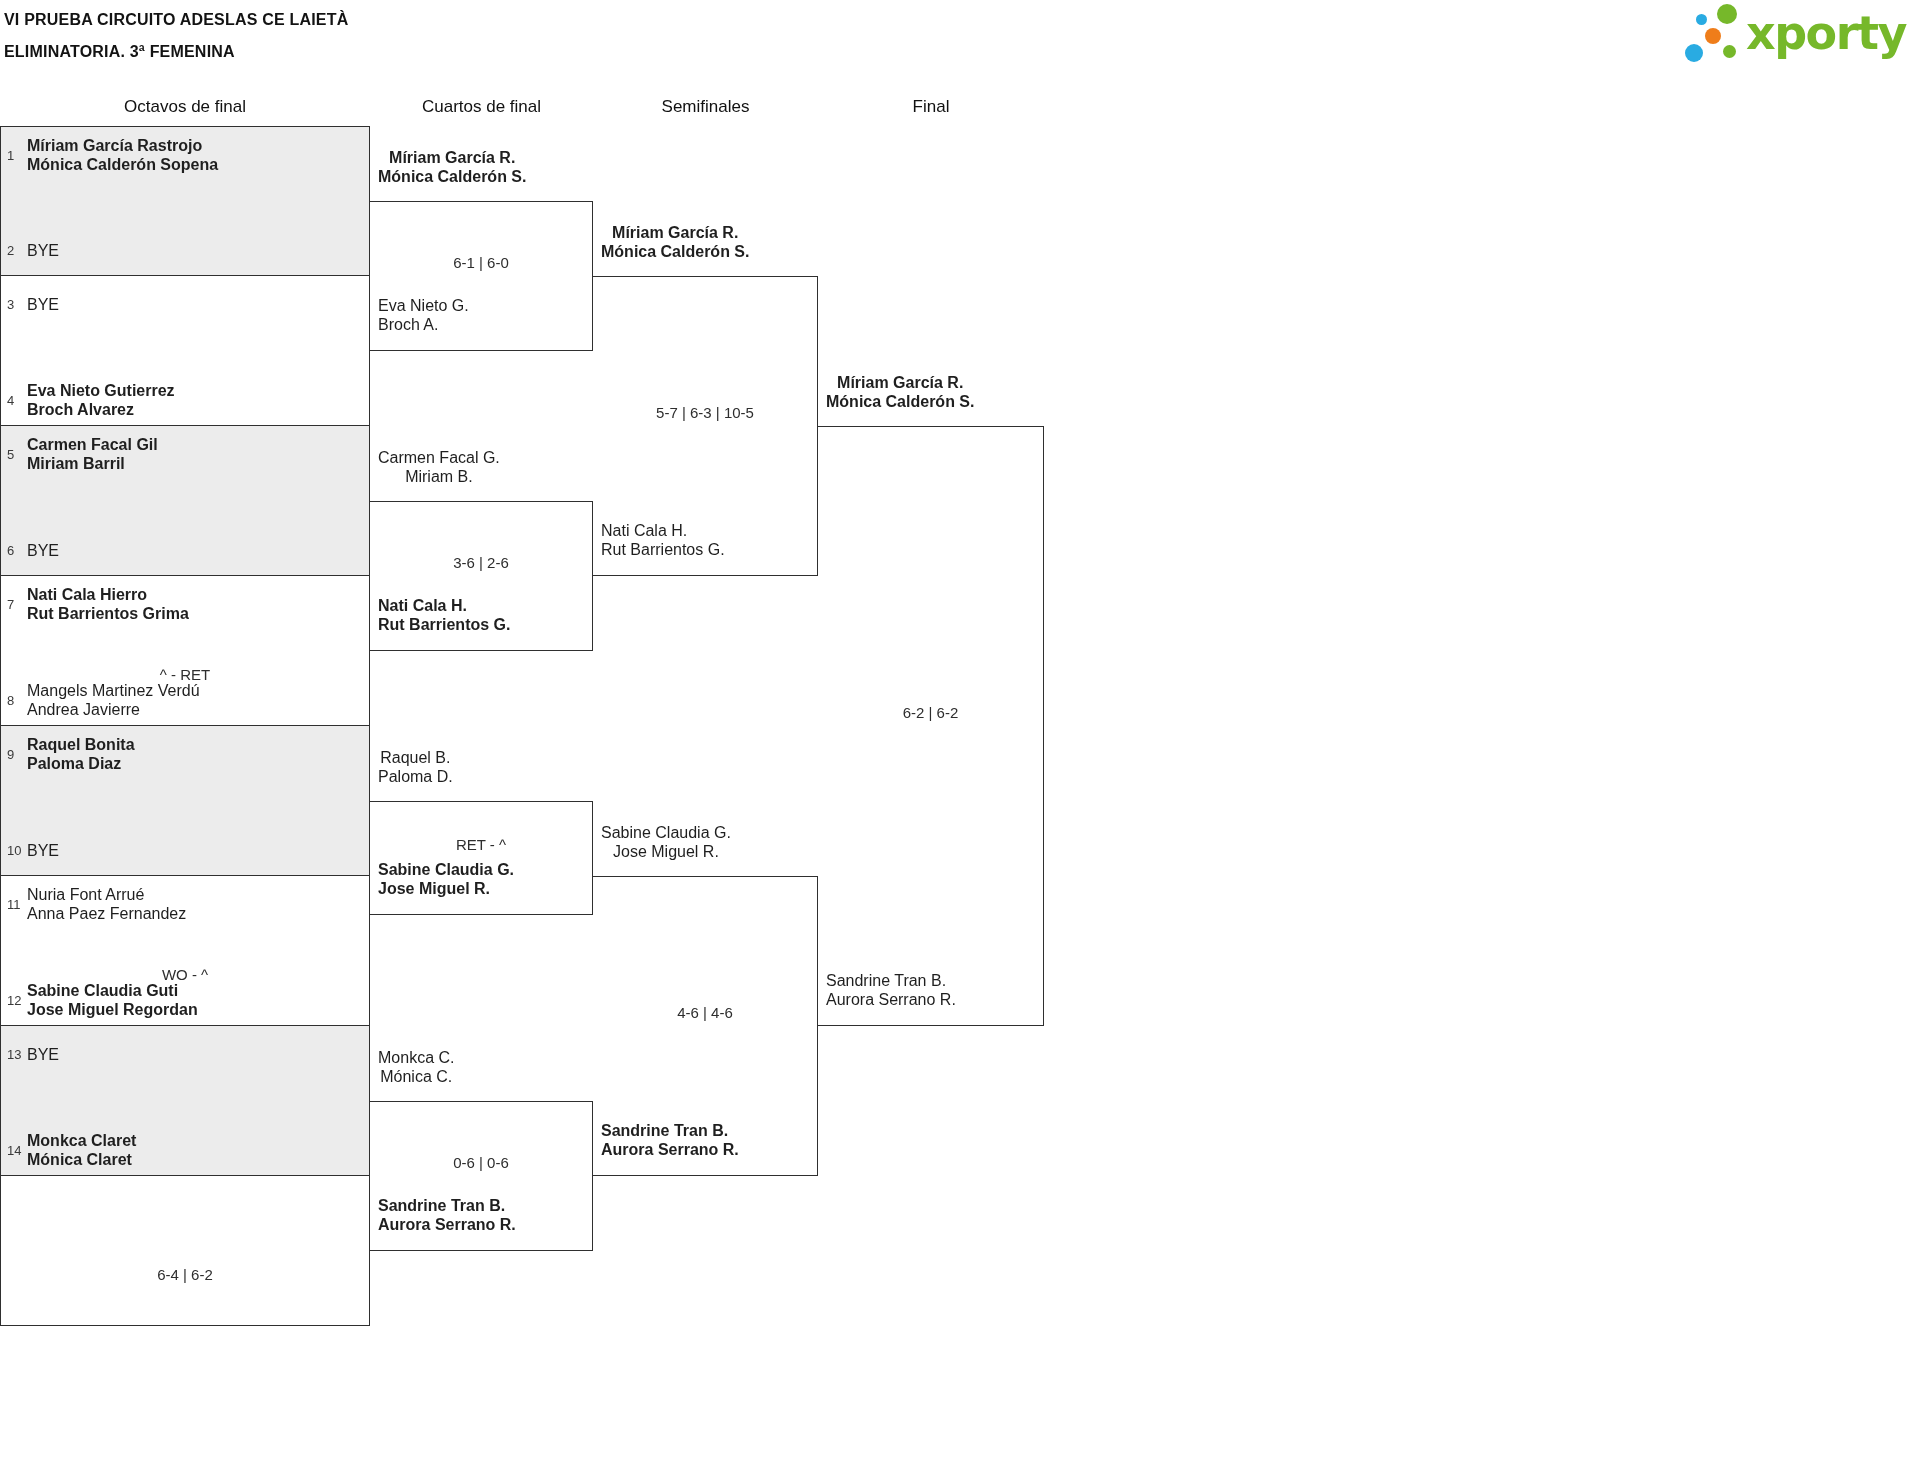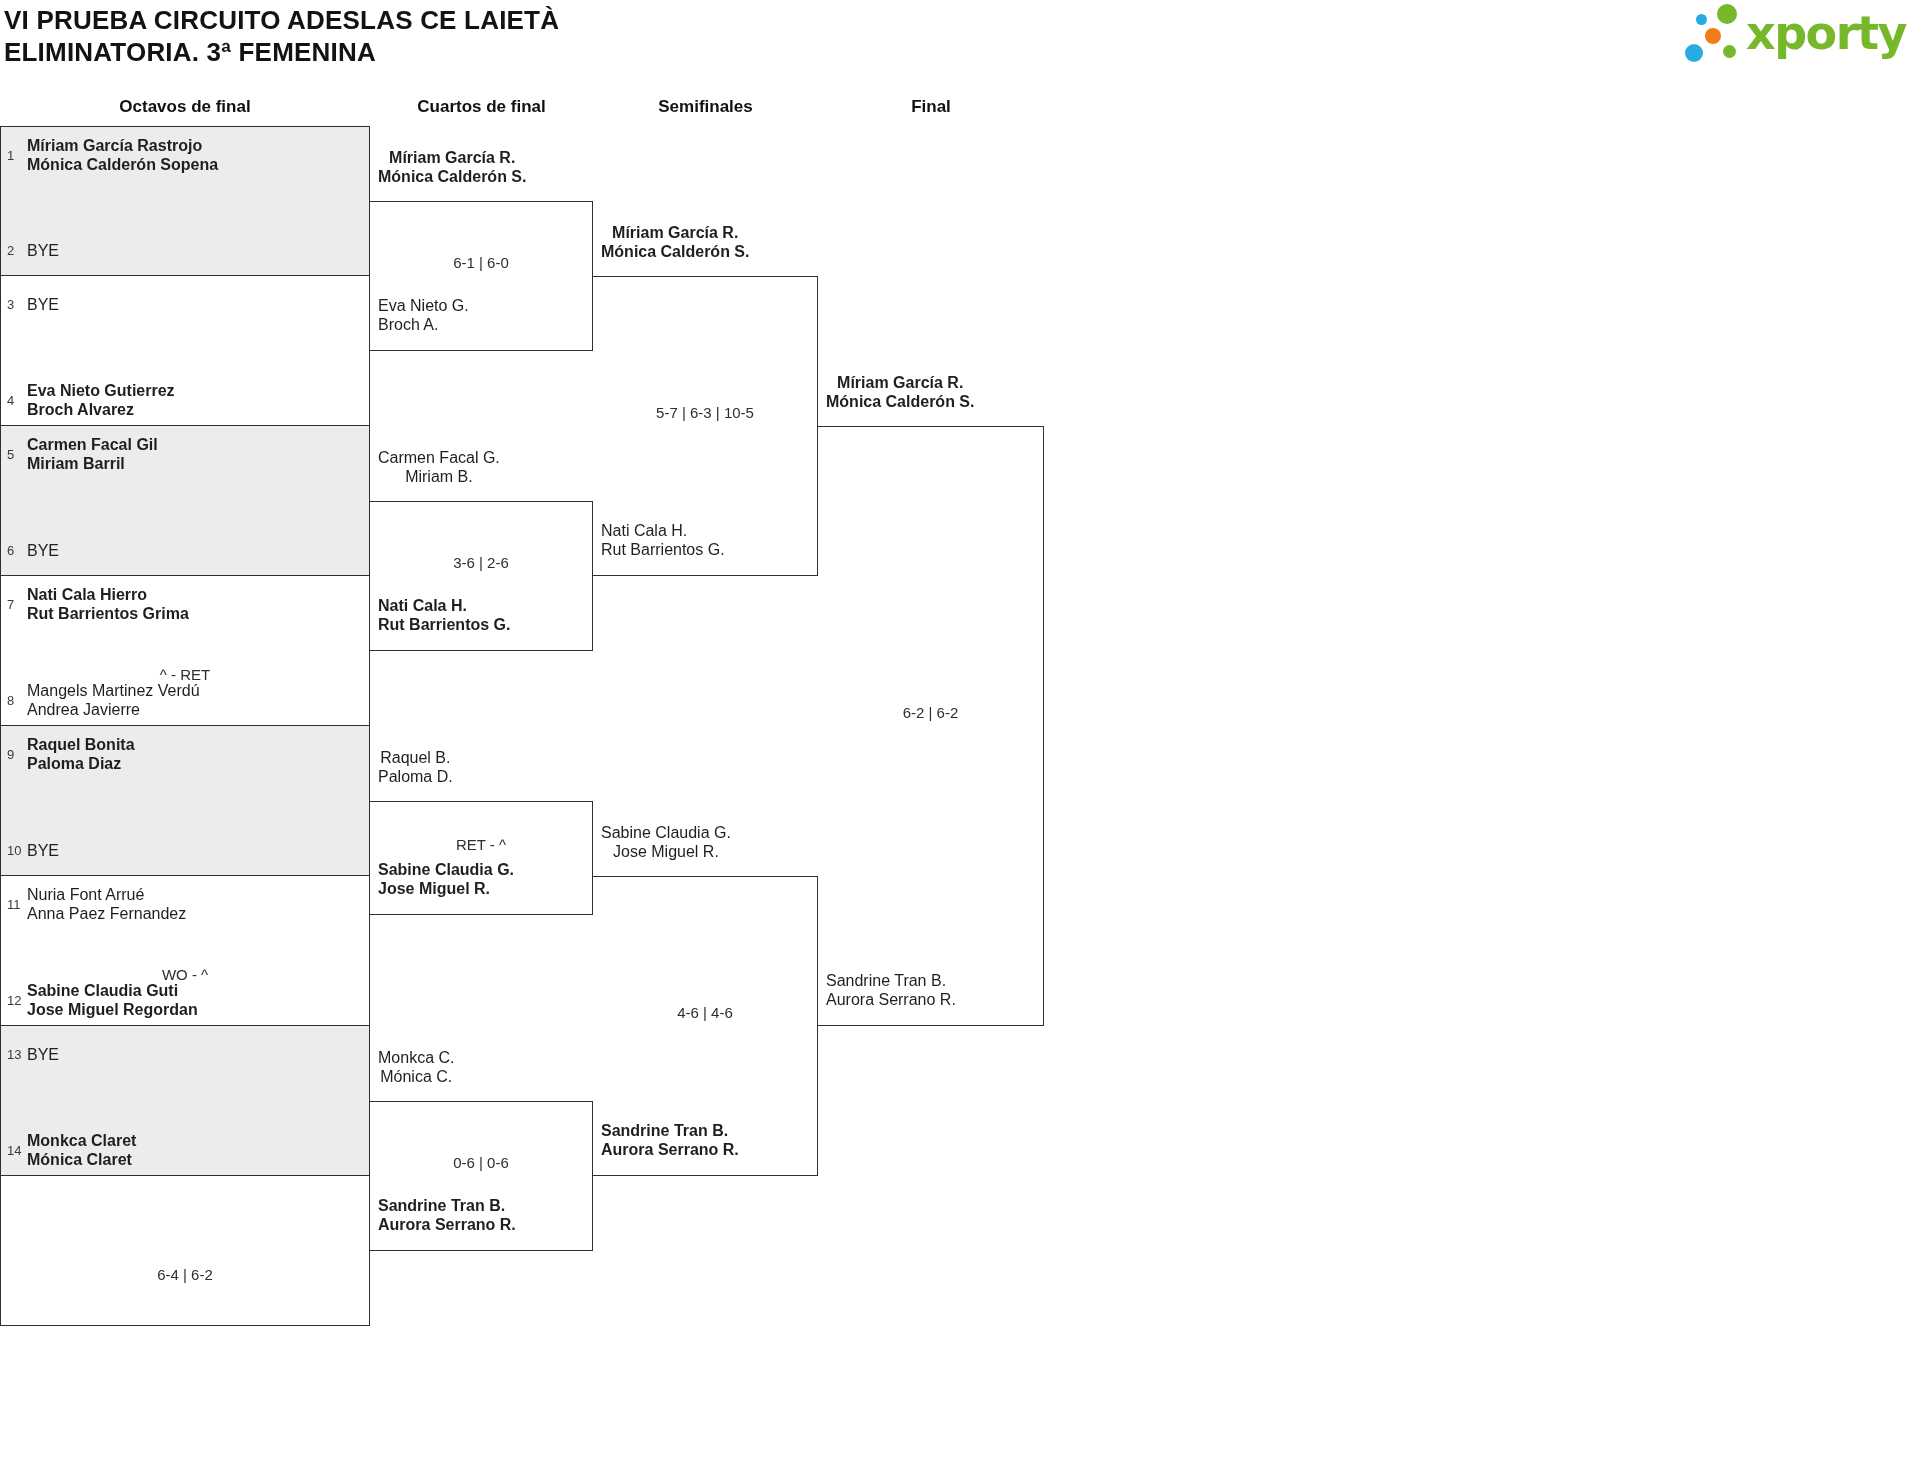--- a/index.html
+++ b/index.html
@@ -2,25 +2,25 @@
 <html><head>
 <meta charset="utf-8">
 <style>
   html,body{margin:0;padding:0;}
   body{
     width:1920px;height:1459px;position:relative;background:#ffffff;
     font-family:"Liberation Sans",sans-serif;color:#1f1f1f;overflow:hidden;
   }
   .page-title{
     position:absolute;left:4px;top:4px;
-    font-size:26px;line-height:32px;font-weight:600;color:#131313;letter-spacing:.2px;
+    font-size:16px;line-height:32px;font-weight:600;color:#131313;letter-spacing:.2px;
   }
   .col-header{
     position:absolute;top:96px;text-align:center;
-    font-size:17px;line-height:22px;font-weight:700;color:#111;
+    font-size:17px;line-height:22px;font-weight:400;color:#111;
   }
   .hdr-r16{left:0;width:370px;}
   .hdr-qf{left:370px;width:223px;}
   .hdr-sf{left:593px;width:225px;}
   .hdr-f{left:818px;width:226px;}
 
   
   .box{
     position:absolute;left:0;width:370px;height:150px;box-sizing:border-box;
     border:1px solid #2f2f2f;background:#ffffff;

